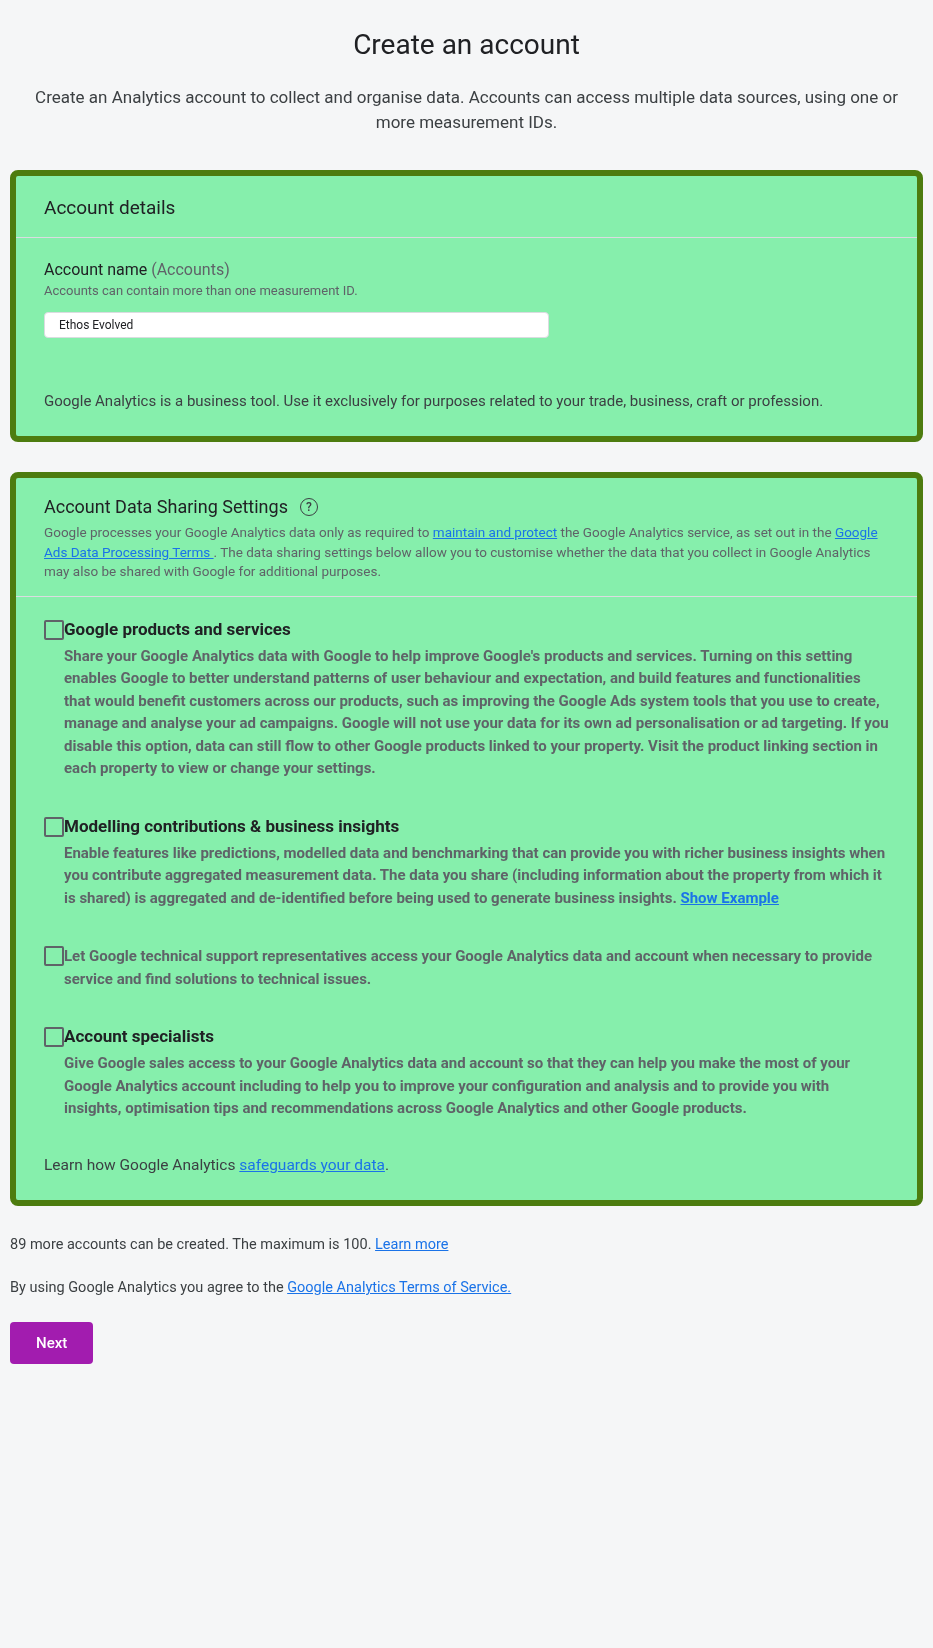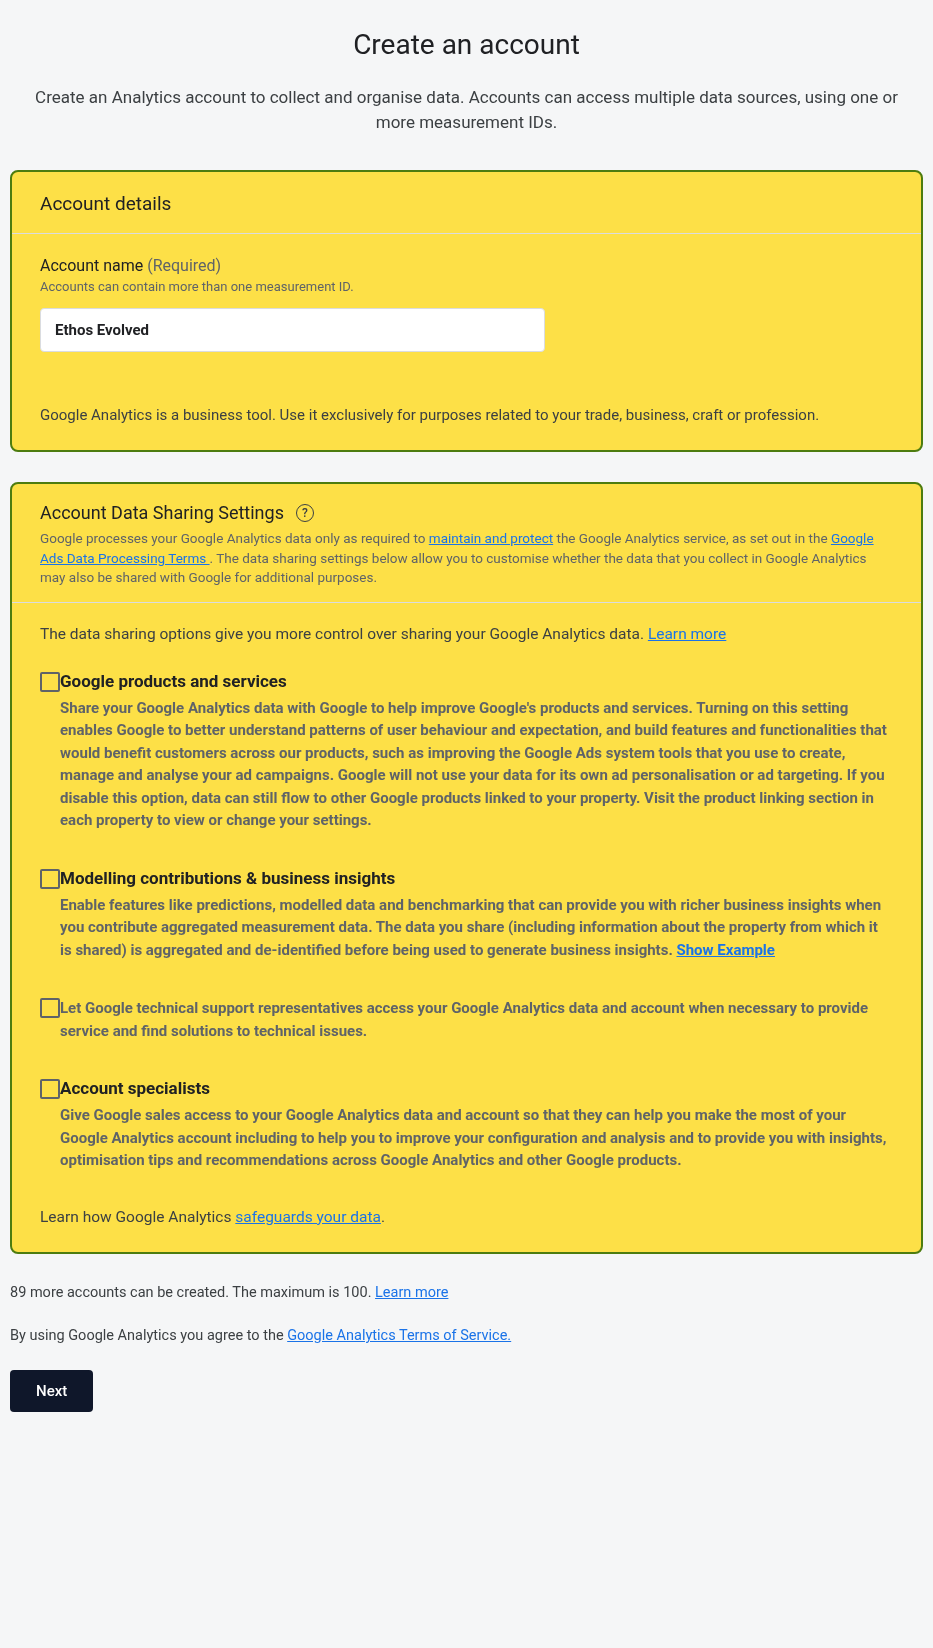--- a/index.html
+++ b/index.html
@@ -19,22 +19,22 @@
   color: #202124;
 }
 .page-subtitle {
   font-size: 17px;
   color: #3c4043;
   text-align: center;
   margin: 0 4px 36px;
   line-height: 1.45;
 }
 .card {
-  background: #fde047;
-  border: 2px solid #4d7c0f;
+  background: #86efac;
+  border: 6px solid #4d7c0f;
   border-radius: 8px;
   margin-bottom: 30px;
 }
 .card-header {
   padding: 20px 28px 18px;
   border-bottom: 1px solid #dadce0;
 }
 .card-title {
   font-size: 19px;
   font-weight: 400;
@@ -52,29 +52,28 @@
   color: #5f6368;
 }
 .field-helper {
   font-size: 13px;
   color: #5f6368;
   margin-bottom: 14px;
 }
 .text-input {
   width: 505px;
   max-width: 100%;
-  height: 44px;
+  height: 26px;
   border: 1px solid #dadce0;
   border-radius: 4px;
   padding: 0 14px;
-  font-size: 15px;
+  font-size: 12px;
   color: #202124;
   font-family: inherit;
   outline: none;
-  font-weight: bold;
 }
 .biz-note {
   font-size: 15px;
   color: #3c4043;
   margin-top: 54px;
 }
 .sharing-header {
   padding: 18px 28px 14px;
   border-bottom: 1px solid #dadce0;
 }
@@ -146,21 +145,21 @@
 .safeguard-line {
   font-size: 15.5px;
   color: #3c4043;
 }
 .footer-line {
   font-size: 14.5px;
   color: #3c4043;
   margin: 0 0 26px;
 }
 .next-btn {
-  background: #0f172a;
+  background: #a21caf;
   color: #fff;
   border: none;
   border-radius: 4px;
   padding: 12px 26px;
   font-size: 15px;
   font-weight: 500;
   cursor: pointer;
   font-family: inherit;
 }
 </style>
@@ -172,42 +171,39 @@
 <h1 class="page-title">Create an account</h1>
 <p class="page-subtitle">Create an Analytics account to collect and organise data. Accounts can access multiple data sources, using one or more measurement IDs.</p>
 
 <div class="card">
   <div class="card-header">
     <div class="card-title">Account details</div>
   </div>
   <div class="card-body">
     <div class="field-label">
       <span>Account name</span>
-      <span class="required">(Required)</span>
+      <span class="required">(Accounts)</span>
     </div>
     <div class="field-helper">Accounts can contain more than one measurement ID.</div>
     <input type="text" class="text-input" value="Ethos Evolved" style="">
     <div class="biz-note">Google Analytics is a business tool. Use it exclusively for purposes related to your trade, business, craft or profession.</div>
   </div>
 </div>
 
 <div class="card">
   <div class="sharing-header">
     <div class="sharing-title-row">
       <span class="sharing-title">Account Data Sharing Settings</span>
       <span class="help-icon">?</span>
     </div>
     <div class="sharing-desc">
       <span>Google processes your Google Analytics data only as required to </span><span class="link">maintain and protect</span><span> the Google Analytics service, as set out in the </span><span class="link">Google Ads Data Processing Terms </span><span>. The data sharing settings below allow you to customise whether the data that you collect in Google Analytics may also be shared with Google for additional purposes.</span>
     </div>
   </div>
   <div class="sharing-body">
-    <div class="sharing-intro">
-      <span>The data sharing options give you more control over sharing your Google Analytics data. </span><span class="link">Learn more</span>
-    </div>
 
     <div class="checkbox-item">
       <div class="checkbox-box"></div>
       <div class="checkbox-content">
         <div class="checkbox-title">Google products and services</div>
         <div class="checkbox-desc">Share your Google Analytics data with Google to help improve Google's products and services. Turning on this setting enables Google to better understand patterns of user behaviour and expectation, and build features and functionalities that would benefit customers across our products, such as improving the Google Ads system tools that you use to create, manage and analyse your ad campaigns. Google will not use your data for its own ad personalisation or ad targeting. If you disable this option, data can still flow to other Google products linked to your property. Visit the product linking section in each property to view or change your settings.</div>
       </div>
     </div>
 
     <div class="checkbox-item">

